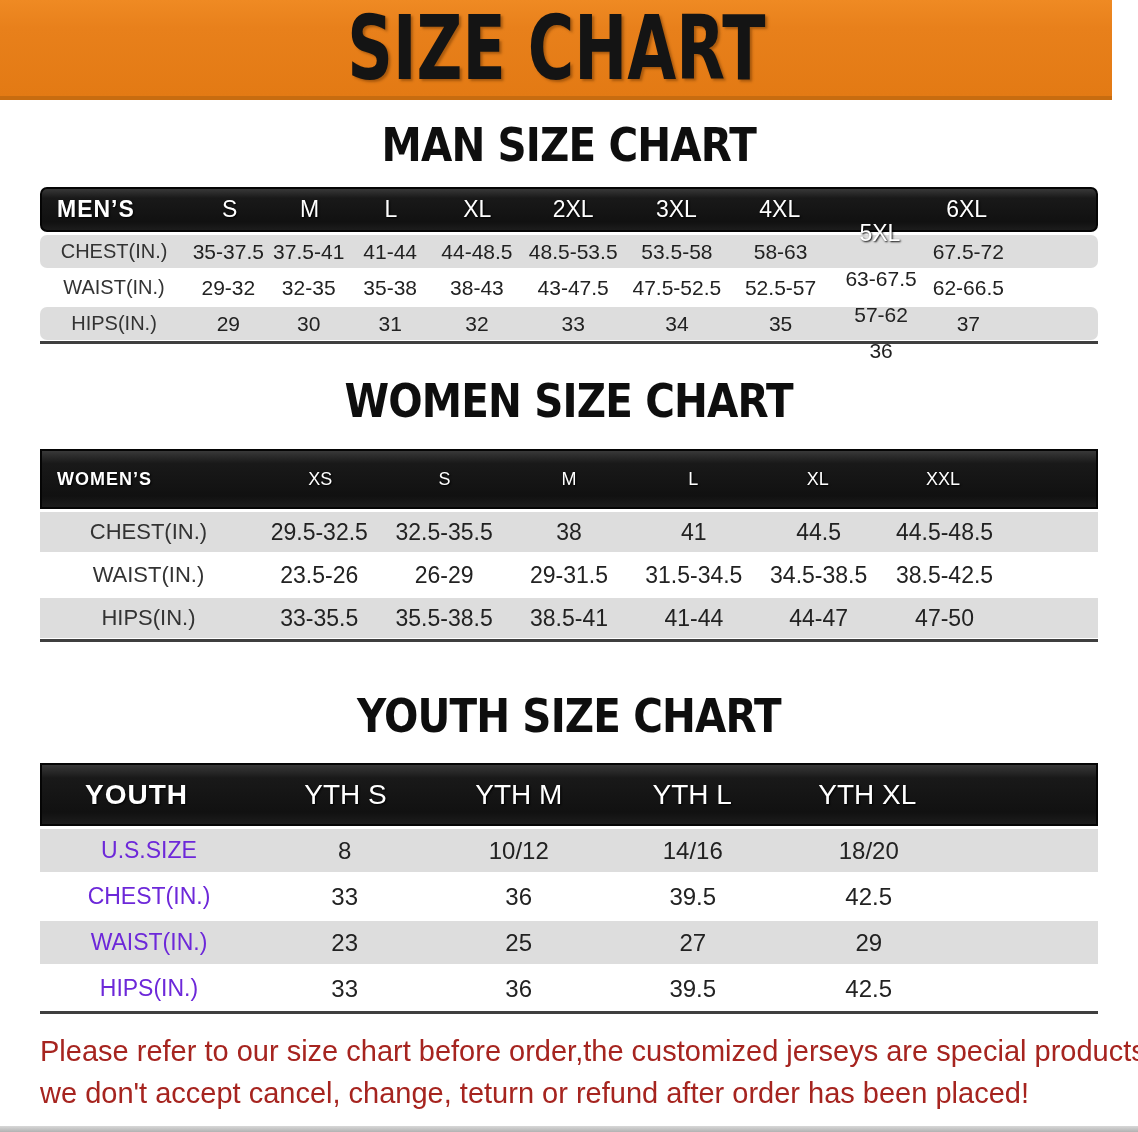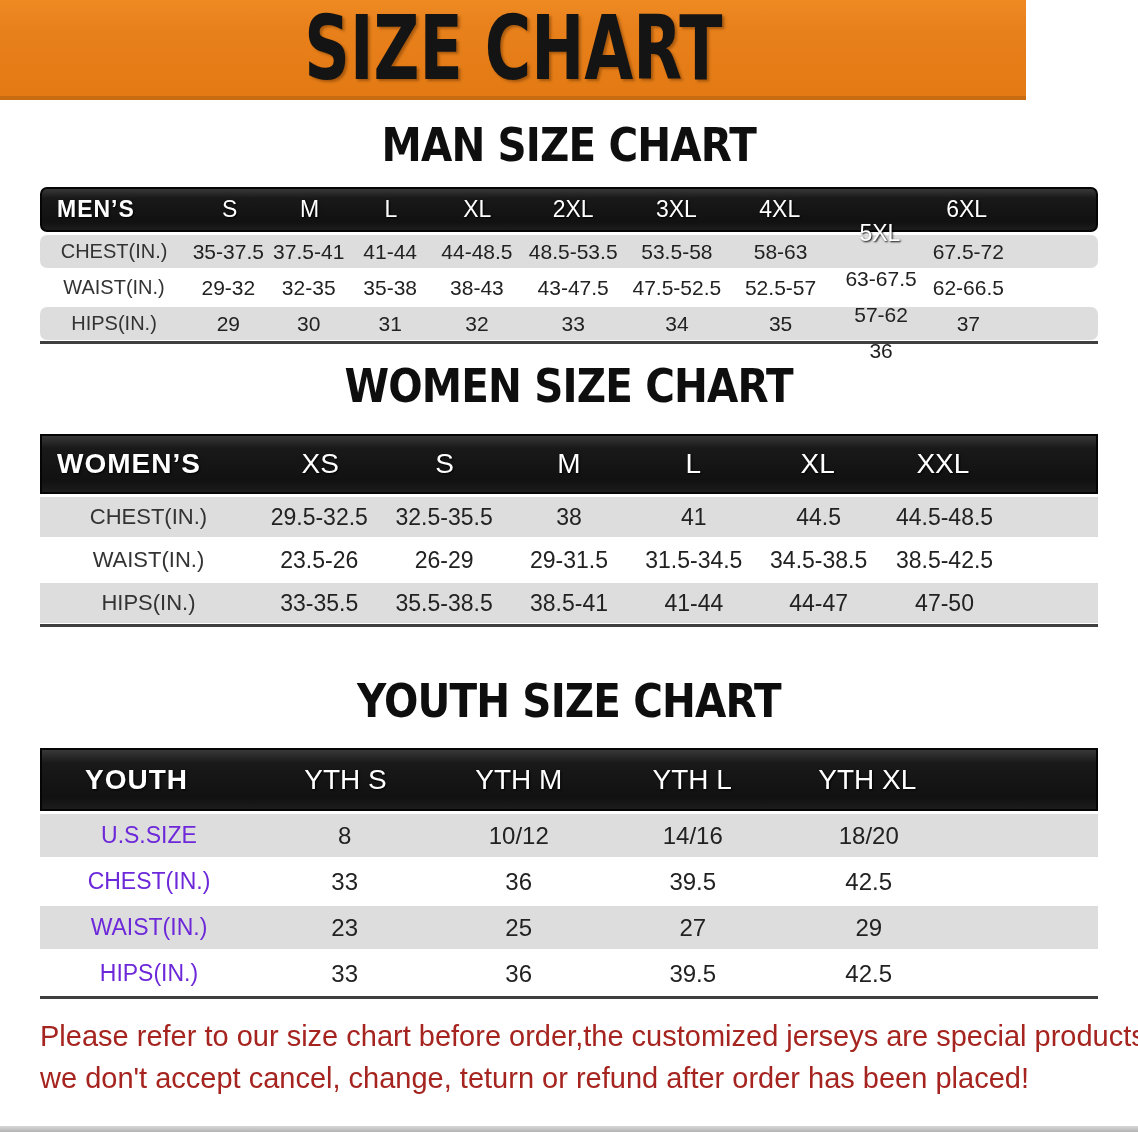--- a/index.html
+++ b/index.html
@@ -5,21 +5,21 @@
   * { margin: 0; padding: 0; box-sizing: border-box; }
   html, body { background: #ffffff; }
   body {
     width: 1138px; height: 1132px;
     overflow: hidden; position: relative;
     font-family: "Liberation Sans", sans-serif;
   }
 
   
   .banner {
-    width: 1026px; height: 100px;
+    width: 1112px; height: 100px;
     background: linear-gradient(180deg, #ef8a23 0%, #e8801b 30%, #e37a14 100%);
     border-bottom: 4px solid #c76c10;
     display: flex; align-items: center; justify-content: center;
     overflow: visible;
   }
   .banner-title {
     display: inline-block;
     font-family: "DejaVu Sans", sans-serif;
     font-weight: bold;
     font-size: 88px;
@@ -31,21 +31,21 @@
     text-shadow: 3px 2px 3px rgba(90, 45, 0, 0.45);
     white-space: nowrap;
   }
 
   
   .heading-wrap {
     width: 100%; height: 48px;
     display: flex; align-items: center; justify-content: center;
   }
   .heading-wrap.men   { margin-top: 21px; margin-bottom: 18px; }
-  .heading-wrap.women { margin-top: 18px; margin-bottom: 24px; }
+  .heading-wrap.women { margin-top: 33px; margin-bottom: 24px; }
   .heading-wrap.youth { margin-top: 50px; margin-bottom: 23px; }
   .section-heading {
     display: inline-block;
     font-family: "DejaVu Sans", sans-serif;
     font-weight: bold;
     font-size: 46px;
     color: #0e0e0e;
     letter-spacing: -1px;
     transform: scaleX(0.88);
     transform-origin: center;
@@ -93,21 +93,21 @@
   .tbl-men .cell:nth-child(6)  { width: 9.6%; }
   .tbl-men .cell:nth-child(7)  { width: 10%; }
   .tbl-men .cell:nth-child(8)  { width: 9.6%; }
   .tbl-men .cell:nth-child(9)  { width: 9.4%; margin-top: 44px; }
   .tbl-men .cell:nth-child(10) { width: 15.8%; padding-right: 92px; }
 
   
   .tbl-women .trow { height: 40px; }
   .tbl-women .trow.thead { height: 60px; }
   .tbl-women .thead .rowlabel { font-size: 31px; }
-  .tbl-women .thead .cell { font-size: 28px; }
+  .tbl-women .thead .cell { font-size: 18px; }
   .tbl-women .cell { font-size: 23px; }
   .tbl-women .cell.rowlabel2 { font-size: 22px; color: #333; }
   .tbl-women .cell:nth-child(1) { width: 20.5%; }
   .tbl-women .cell:nth-child(2) { width: 11.8%; }
   .tbl-women .cell:nth-child(3) { width: 11.8%; }
   .tbl-women .cell:nth-child(4) { width: 11.8%; }
   .tbl-women .cell:nth-child(5) { width: 11.8%; }
   .tbl-women .cell:nth-child(6) { width: 11.8%; }
   .tbl-women .cell:nth-child(7) { width: 20.5%; padding-right: 90px; }
 

